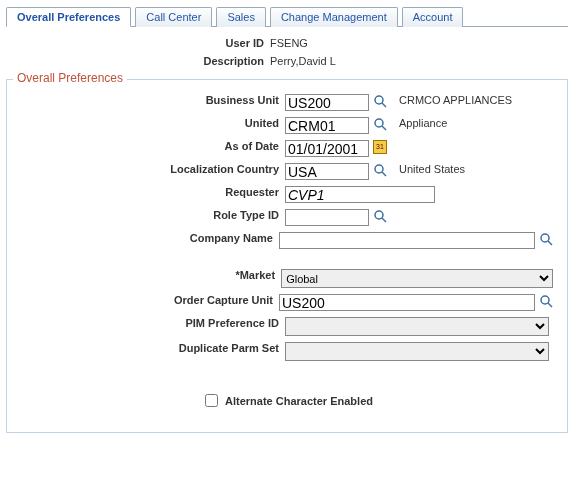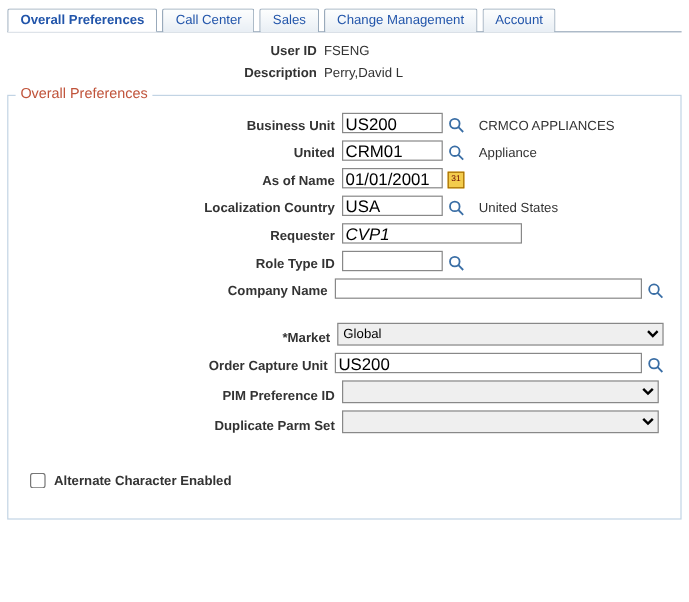--- a/index.html
+++ b/index.html
@@ -34,21 +34,21 @@
     background: #fff;
     border-bottom: 1px solid #fff;
     font-weight: bold;
     color: #2255aa;
   }
   .header-rows {
     margin: 8px 0 12px 0;
   }
   .row {
     display: flex;
-    align-items: flex-end;
+    align-items: flex-start;
     margin-bottom: 6px;
   }
   .label {
     width: 258px;
     text-align: right;
     padding-right: 6px;
     color: #333;
     font-weight: bold;
   }
   .value-static {
@@ -113,21 +113,21 @@
     color: #333;
   }
   select.drop {
     font-family: Arial, sans-serif;
     font-size: 11px;
     height: 19px;
     border: 1px solid #888;
   }
   .cb-row {
     display: flex;
-    justify-content: flex-start;
+    justify-content: center;
     margin-top: 30px;
   }
   .cb-row label {
     font-weight: bold;
     display: flex;
     align-items: center;
     gap: 4px;
   }
   .sect-gap { height: 14px; }
 </style>
@@ -184,21 +184,21 @@
     <span class="lookup-icon">
       <svg width="14" height="14" viewBox="0 0 14 14">
           <circle cx="6" cy="6" r="4" fill="none" stroke="#3a6ea5" stroke-width="1.5"></circle>
           <line x1="9" y1="9" x2="13" y2="13" stroke="#3a6ea5" stroke-width="1.5"></line>
         </svg>
     </span>
     <span class="desc-right">Appliance</span>
   </div>
 
   <div class="row">
-    <div class="label">As of Name</div>
+    <div class="label">As of Date</div>
     <input type="text" class="w80" value="01/01/2001" style="">
     <span class="cal-icon"></span>
   </div>
 
   <div class="row">
     <div class="label">Localization Country</div>
     <input type="text" class="w80" value="USA" style="">
     <span class="lookup-icon">
       <svg width="14" height="14" viewBox="0 0 14 14">
           <circle cx="6" cy="6" r="4" fill="none" stroke="#3a6ea5" stroke-width="1.5"></circle>

